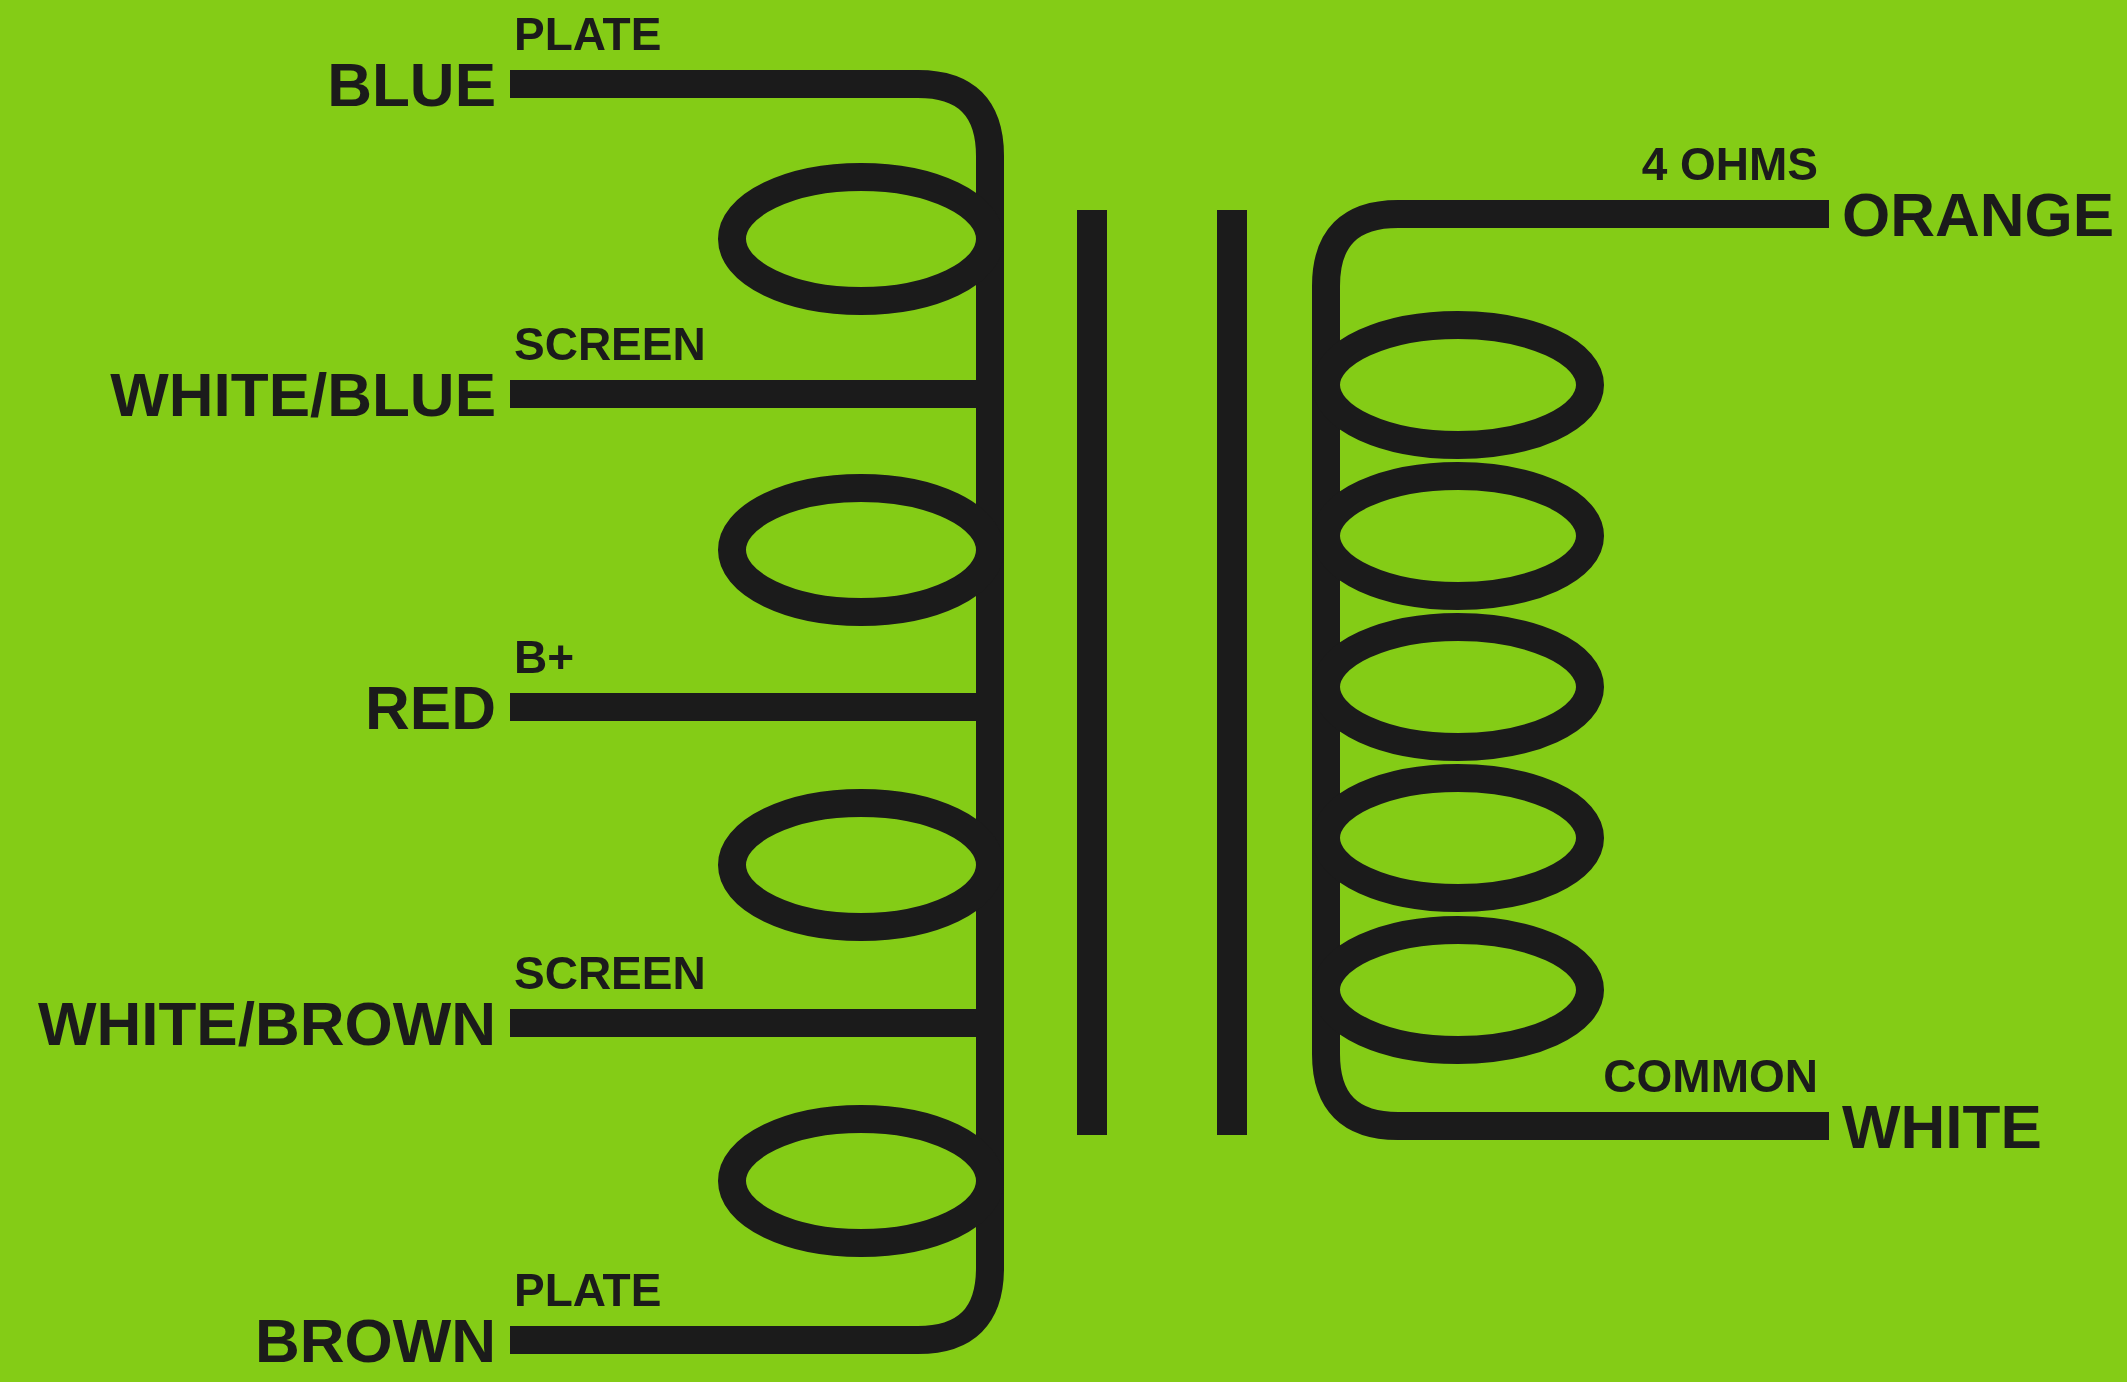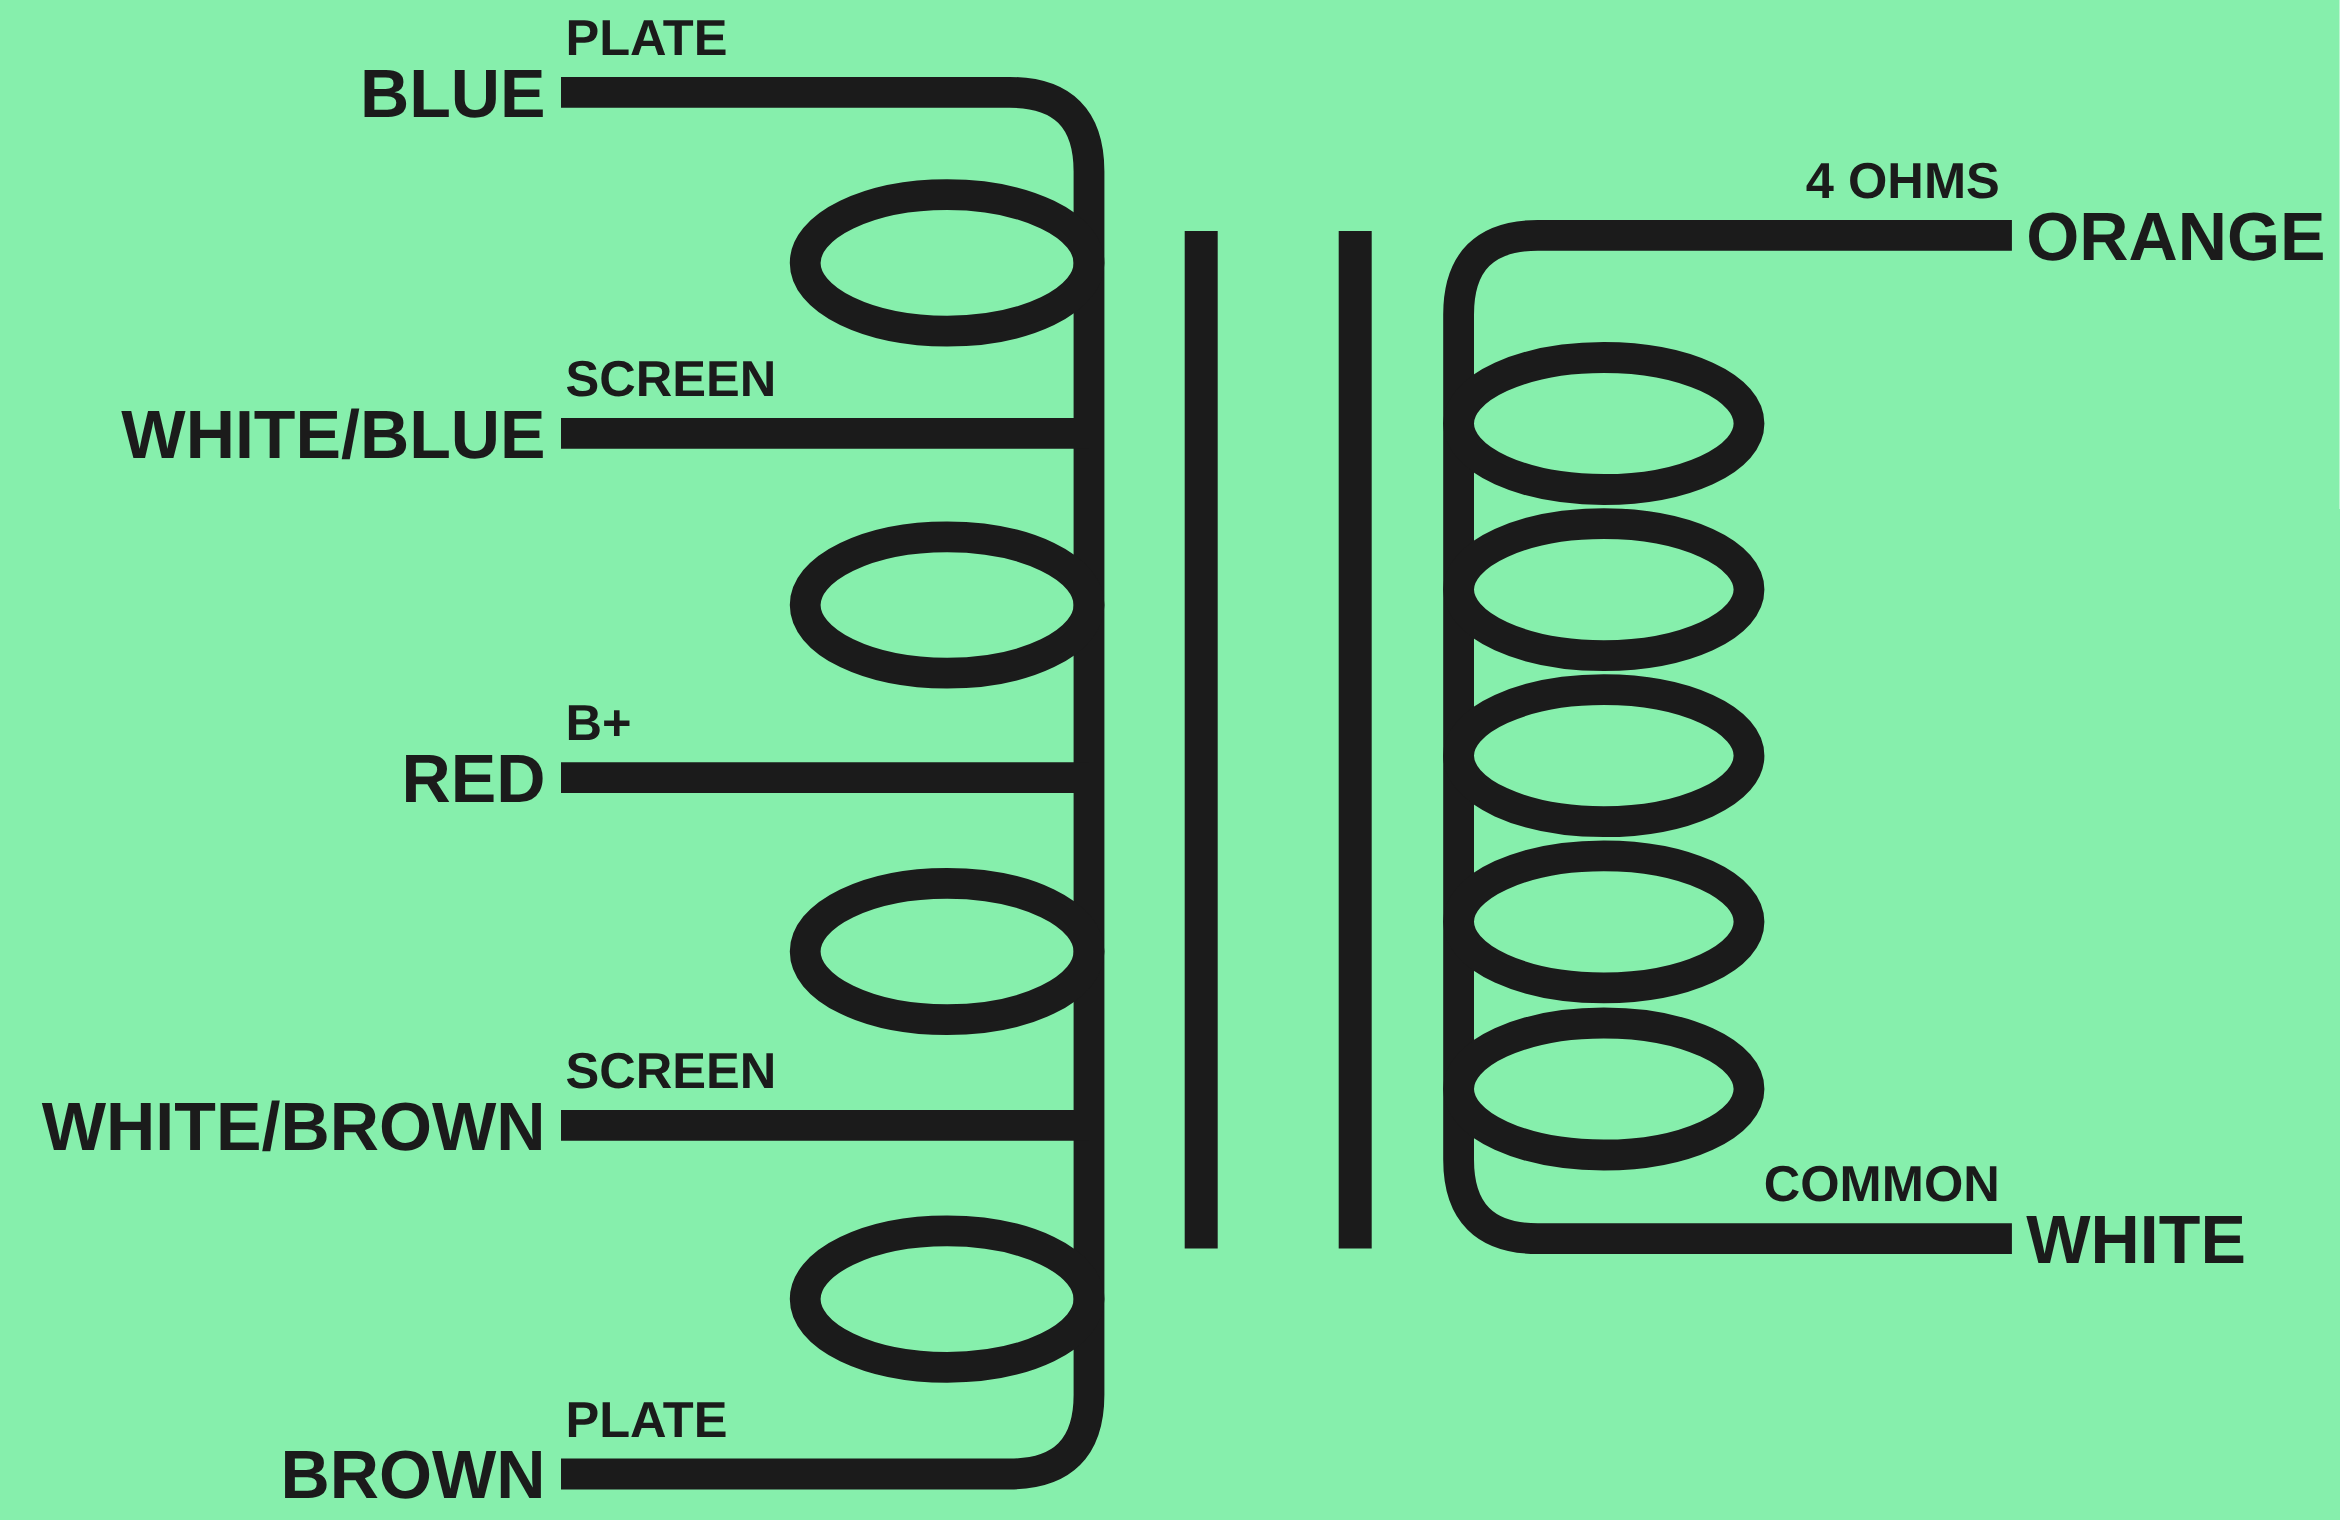--- a/index.html
+++ b/index.html
@@ -4,21 +4,21 @@
 <style>
   html, body {
     margin: 0;
     padding: 0;
     background: #ffffff;
   }
   .stage {
     width: 2127px;
     height: 1382px;
     position: relative;
-    background: #86efac;
+    background: #84cc16;
     overflow: hidden;
   }
   svg { display: block; }
   .wires path,
   .wires ellipse,
   .wires line {
     fill: none;
     stroke-width: 28;
     stroke-linecap: butt;
     stroke-linejoin: round;

